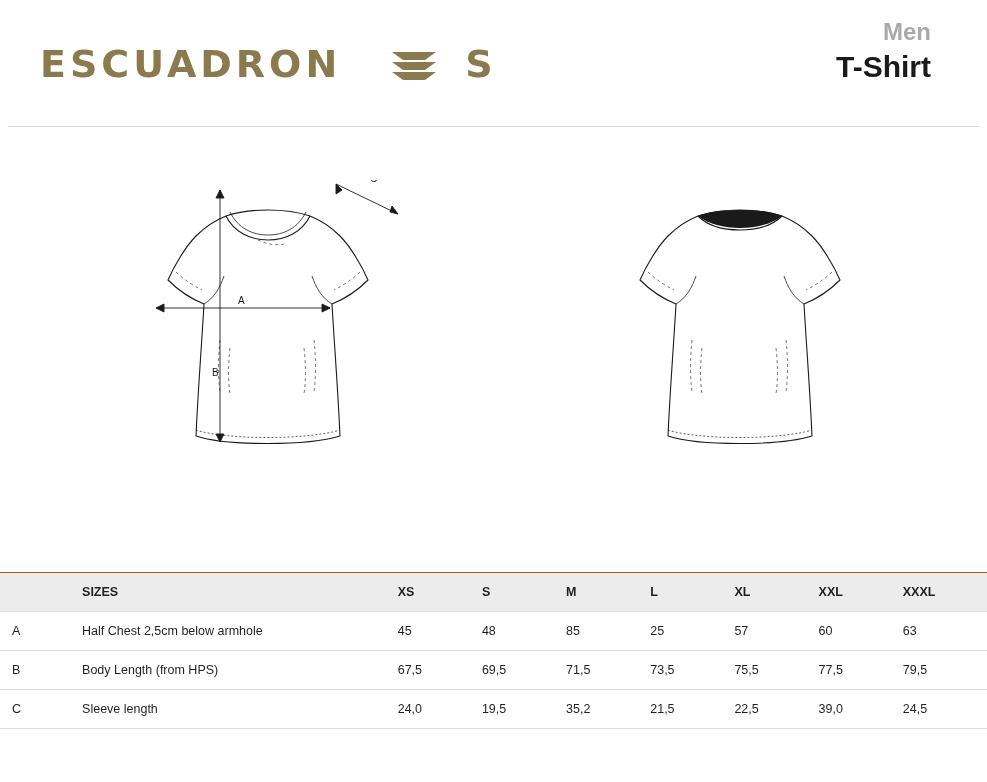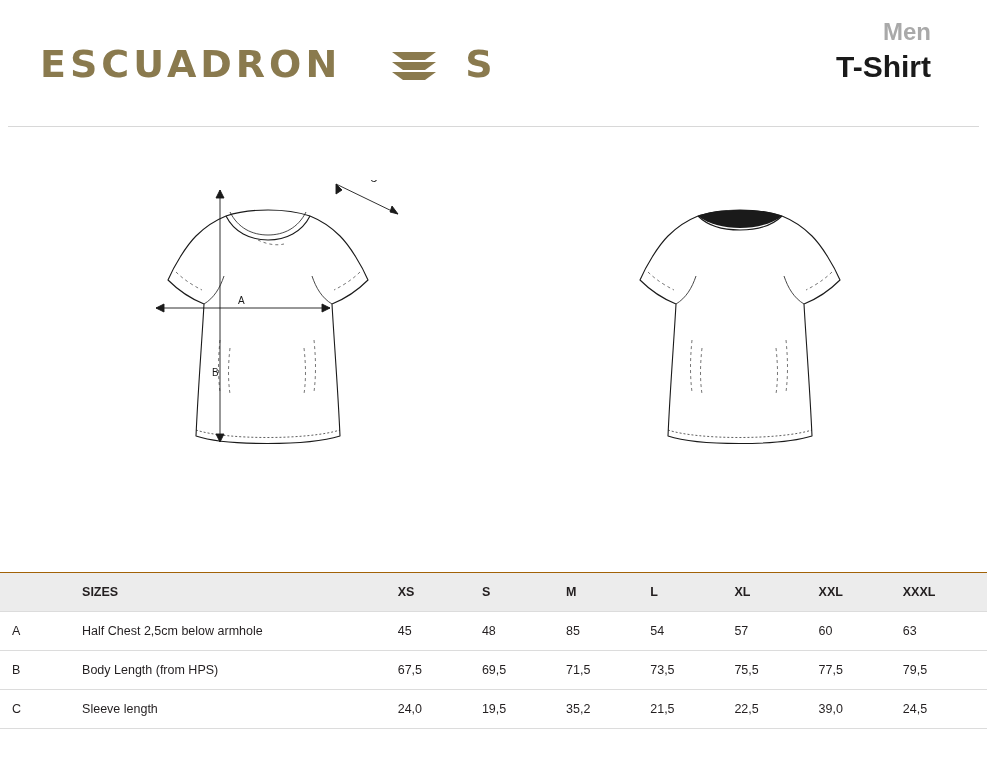--- a/index.html
+++ b/index.html
@@ -267,21 +267,21 @@
       <th class="col-val">XXXL</th>
     </tr>
   </thead>
   <tbody>
     <tr>
       <td class="col-key">A</td>
       <td class="col-desc desc-cell">Half Chest 2,5cm below armhole</td>
       <td class="col-val">45</td>
       <td class="col-val">48</td>
       <td class="col-val">85</td>
-      <td class="col-val">54</td>
+      <td class="col-val">25</td>
       <td class="col-val">57</td>
       <td class="col-val">60</td>
       <td class="col-val">63</td>
     </tr>
     <tr>
       <td class="col-key">B</td>
       <td class="col-desc desc-cell">Body Length (from HPS)</td>
       <td class="col-val">67,5</td>
       <td class="col-val">69,5</td>
       <td class="col-val">71,5</td>

